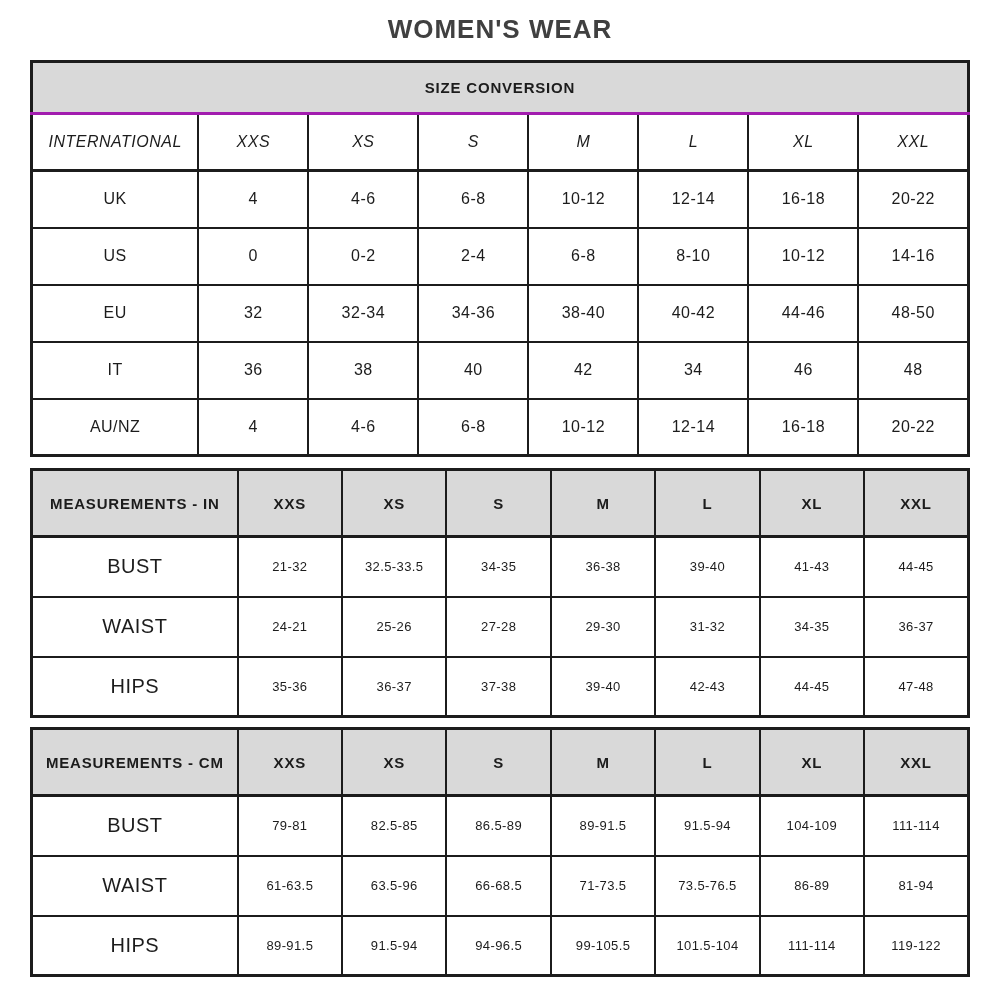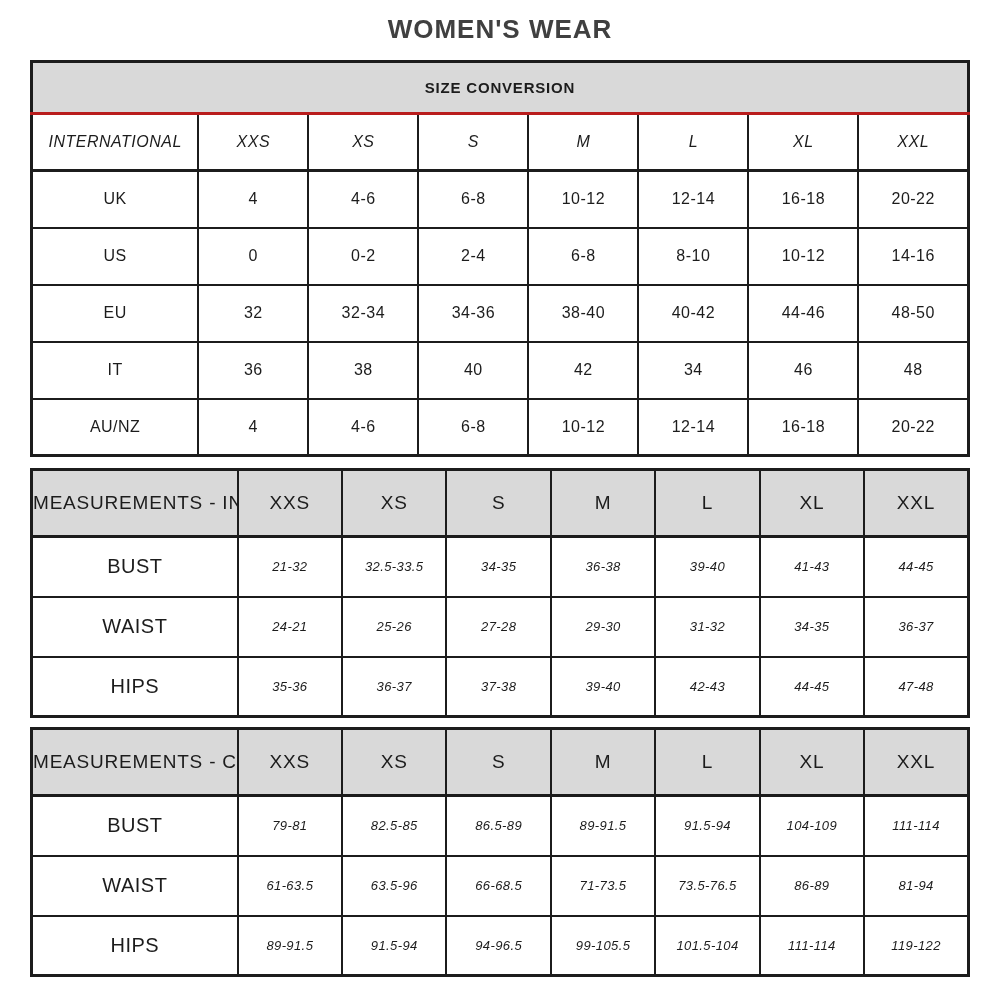--- a/index.html
+++ b/index.html
@@ -37,40 +37,40 @@
     overflow: hidden;
     white-space: nowrap;
   }
   
   .conv .band th {
     height: 52px;
     background: #d9d9d9;
     font-size: 15px;
     font-weight: 700;
     letter-spacing: 0.8px;
-    border-bottom: 3px solid #b91c1c;
+    border-bottom: 3px solid #a21caf;
   }
   .conv .cols th { font-weight: 500; font-style: italic; }
   .conv tr.r { height: 57px; }
   .conv th, .conv td { font-size: 16px; }
   .conv .cols { height: 57px; }
   .conv .cols th { border-bottom: 3px solid #1c1c1c; }
   table.conv { margin-bottom: 11px; }
   
   .meas thead th {
     height: 67px;
     background: #d9d9d9;
-    font-size: 19px;
-    font-weight: 400;
+    font-size: 15px;
+    font-weight: 700;
     letter-spacing: 0.8px;
     border-bottom: 3px solid #1c1c1c;
   }
   .meas tr.r { height: 60px; }
   .meas td.lbl { font-size: 20px; }
-  .meas td.val { font-size: 13px; letter-spacing: 0.4px; font-style: italic; }
+  .meas td.val { font-size: 13px; letter-spacing: 0.4px; }
   table.meas-in { margin-bottom: 9px; }
   col.c-lbl-conv  { width: 17.8%; }
   col.c-sz-conv   { width: 11.743%; }
   col.c-lbl-meas  { width: 22%; }
   col.c-sz-meas   { width: 11.143%; }
 </style>
 </head>
 <body>
 
 <div class="page">

